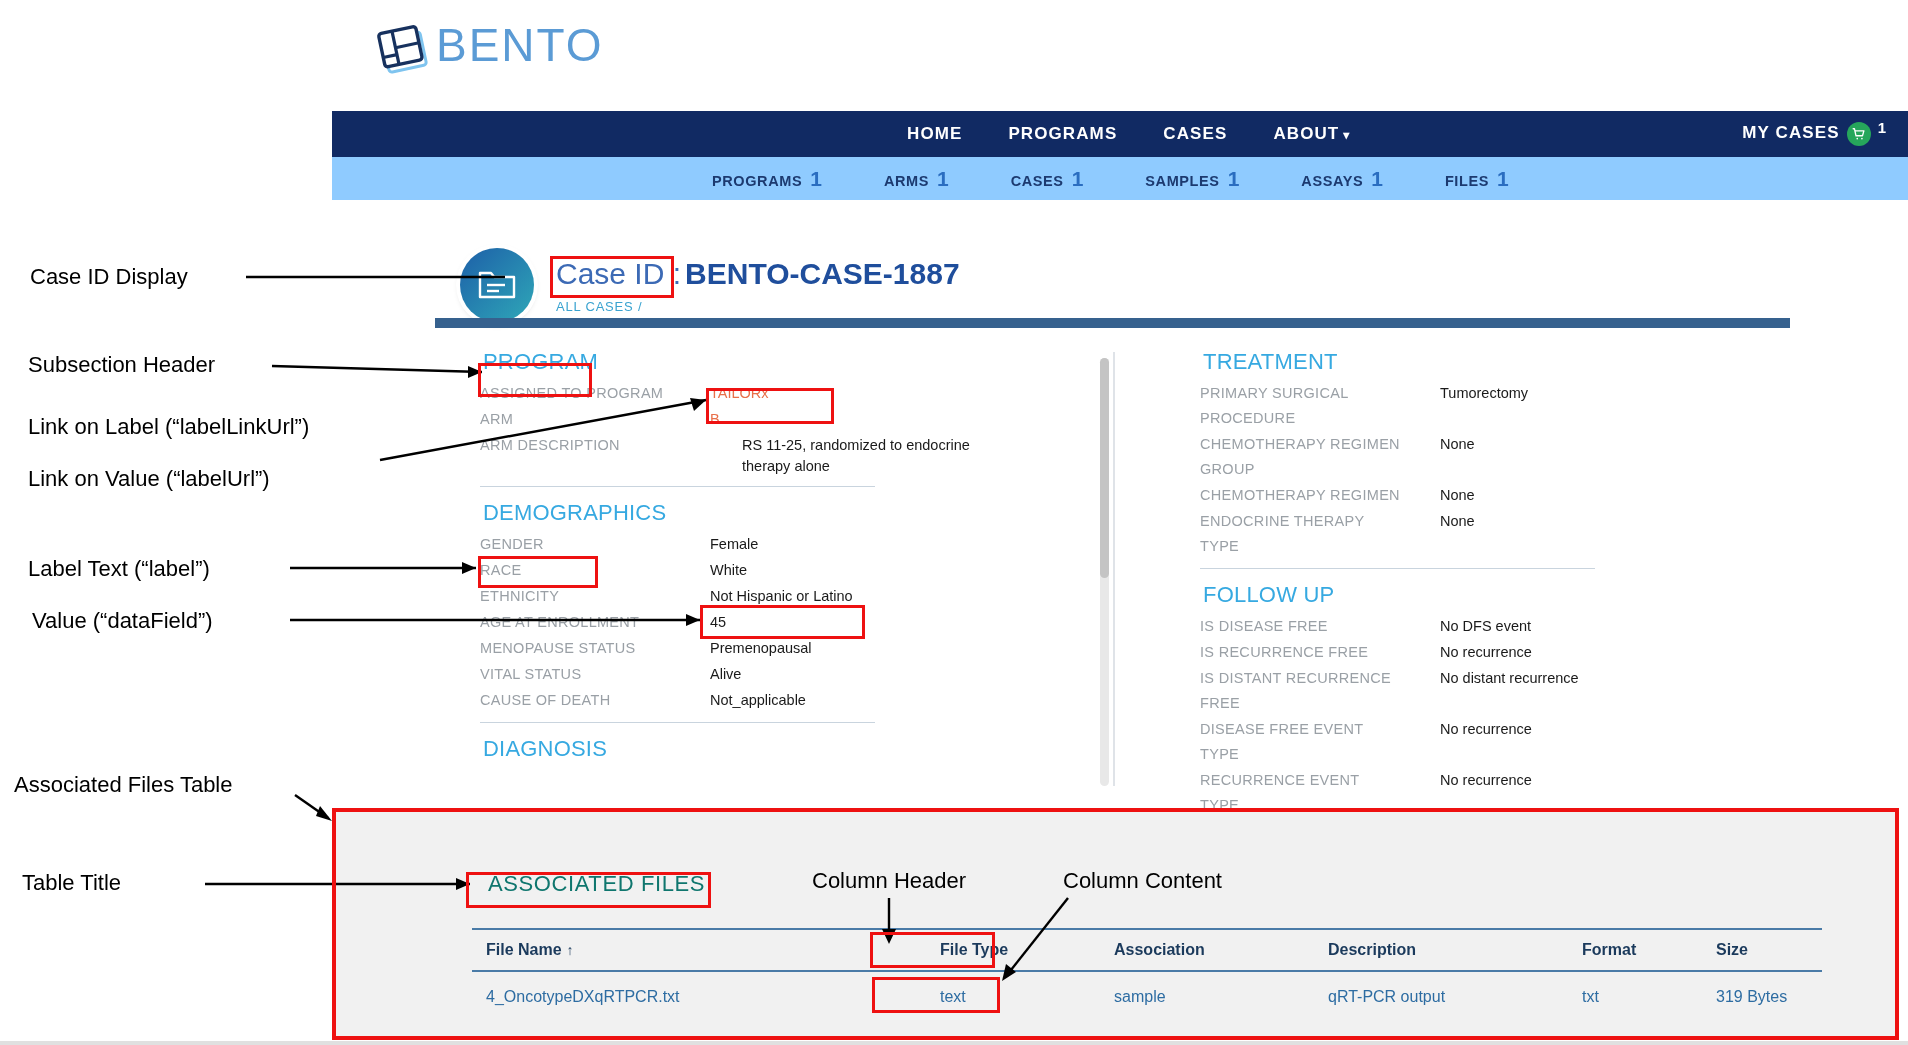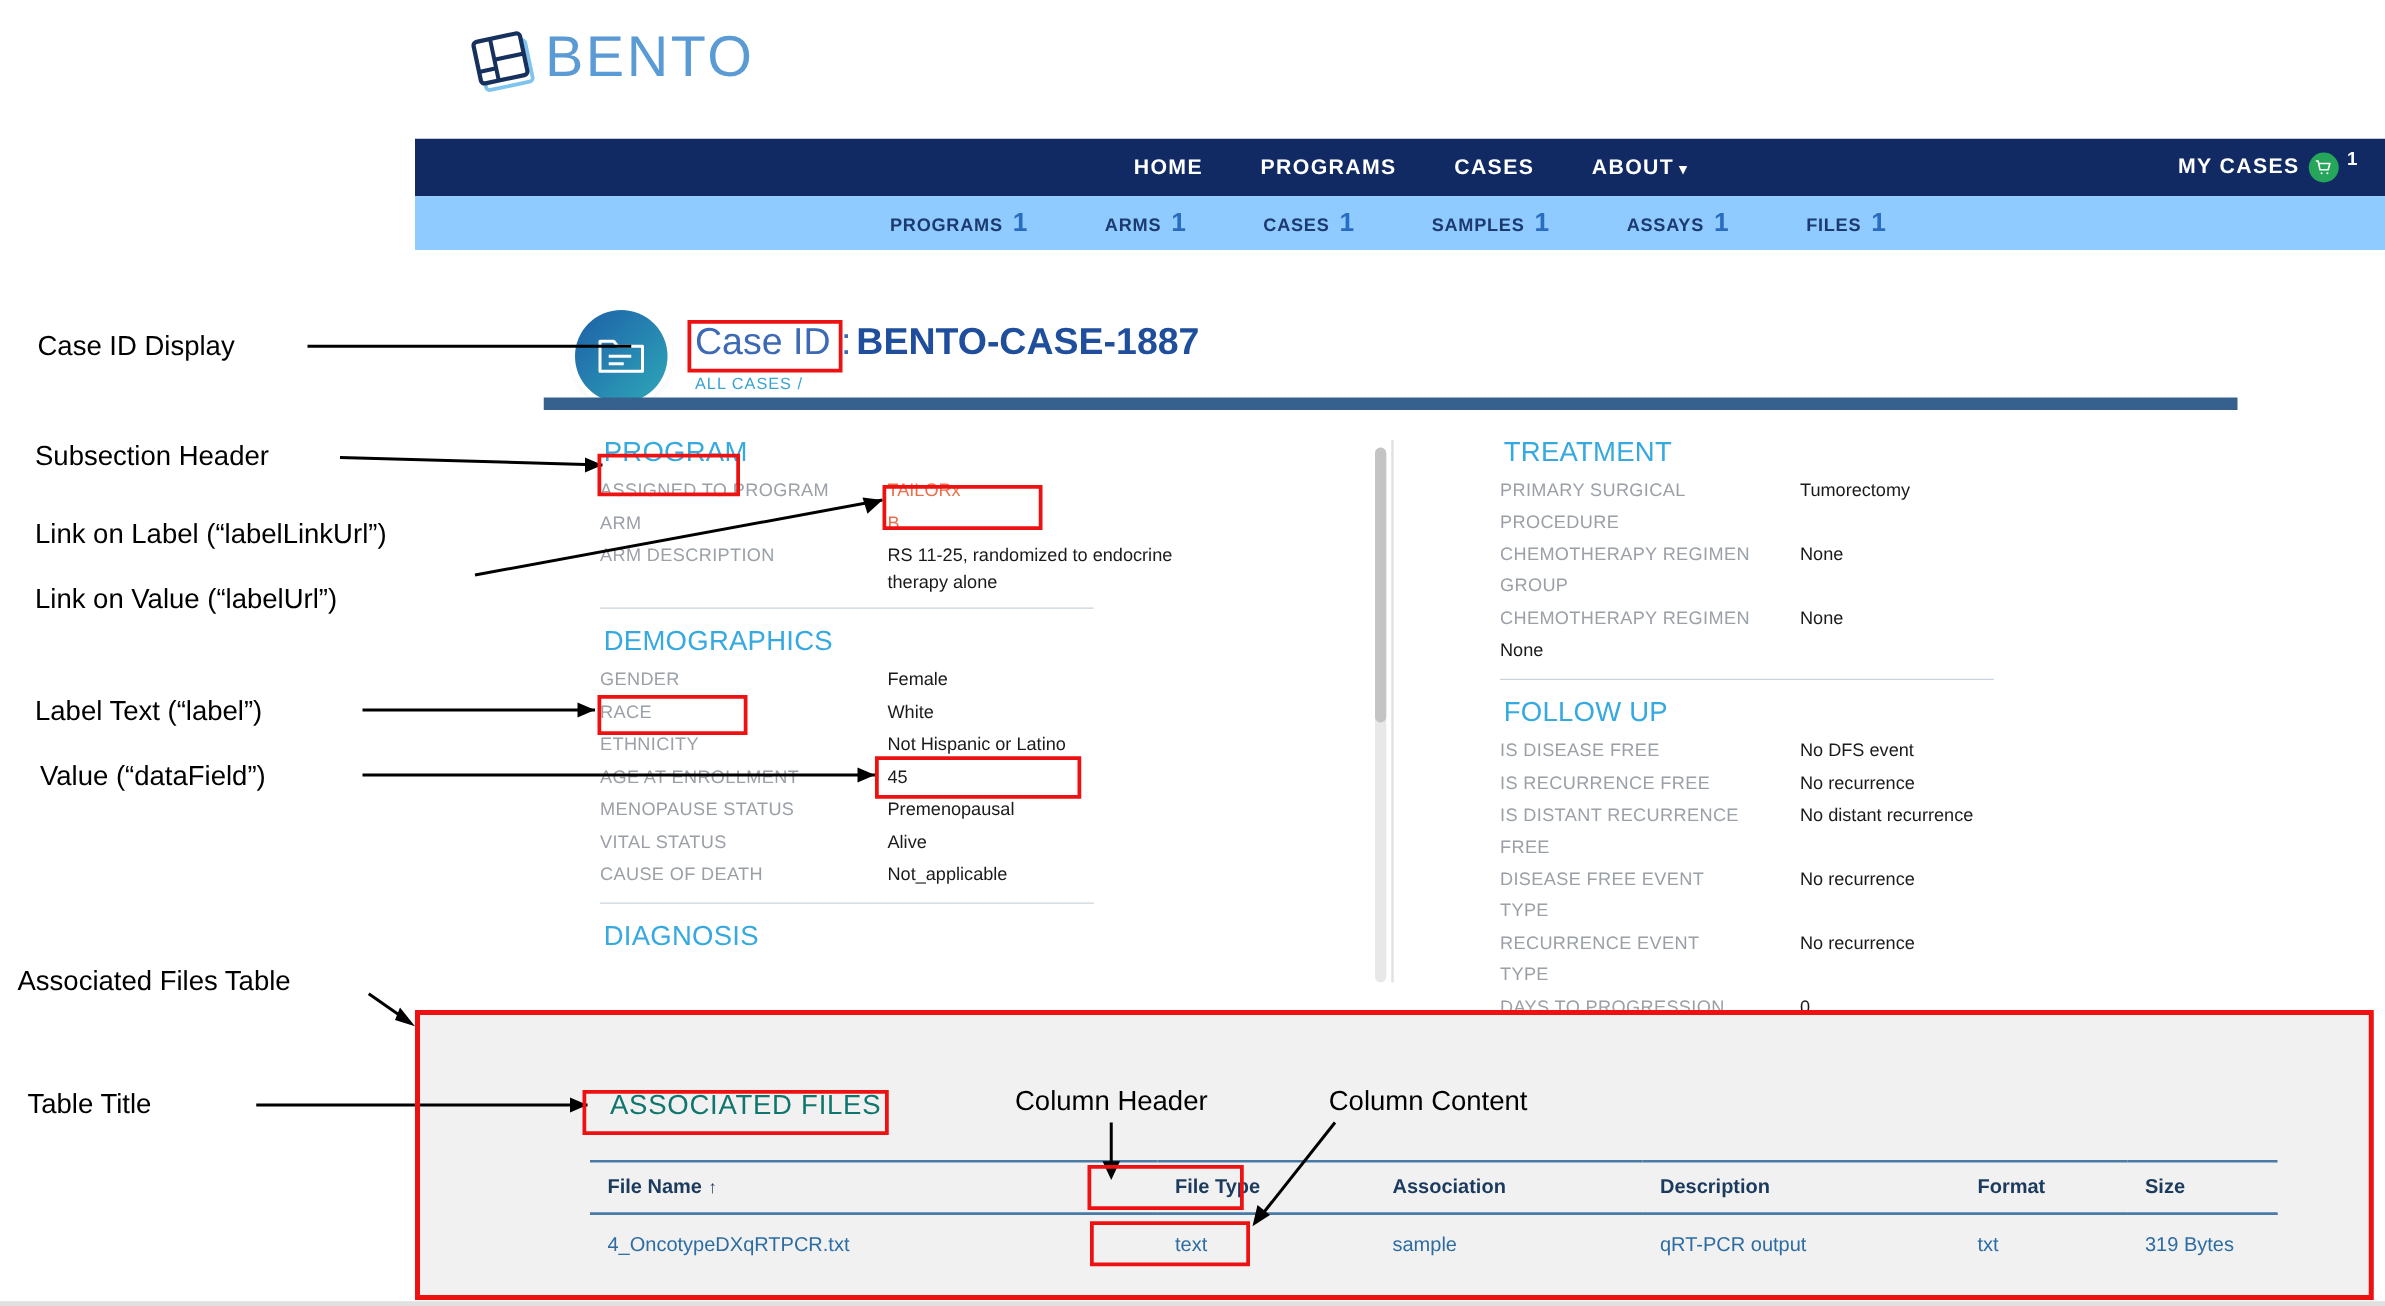--- a/index.html
+++ b/index.html
@@ -430,21 +430,21 @@
         <div class="kv-row">
           <span class="kv-label">ASSIGNED TO PROGRAM</span>
           <span class="kv-value link">TAILORx</span>
         </div>
         <div class="kv-row">
           <span class="kv-label">ARM</span>
           <span class="kv-value link">B</span>
         </div>
         <div class="kv-row">
           <span class="kv-label">ARM DESCRIPTION</span>
-          <span class="kv-value multiline" style="max-width:230px;">RS 11-25, randomized to endocrine therapy alone</span>
+          <span class="kv-value multiline" style="max-width:230px;margin-left:32px;">RS 11-25, randomized to endocrine therapy alone</span>
         </div>
         <div class="section-sep"></div>
       </div>
 
       <div class="section">
         <div class="section-title">DEMOGRAPHICS</div>
         <div class="kv-row">
           <span class="kv-label">GENDER</span>
           <span class="kv-value">Female</span>
         </div>
@@ -493,20 +493,21 @@
         </div>
         <div class="kv-row">
           <span class="kv-label">CHEMOTHERAPY REGIMEN GROUP</span>
           <span class="kv-value">None</span>
         </div>
         <div class="kv-row">
           <span class="kv-label">CHEMOTHERAPY REGIMEN</span>
           <span class="kv-value">None</span>
         </div>
         <div class="kv-row">
+          <span class="kv-label">ENDOCRINE THERAPY TYPE</span>
           <span class="kv-value">None</span>
         </div>
         <div class="section-sep r"></div>
       </div>
 
       <div class="section">
         <div class="section-title">FOLLOW UP</div>
         <div class="kv-row">
           <span class="kv-label">IS DISEASE FREE</span>
           <span class="kv-value">No DFS event</span>

